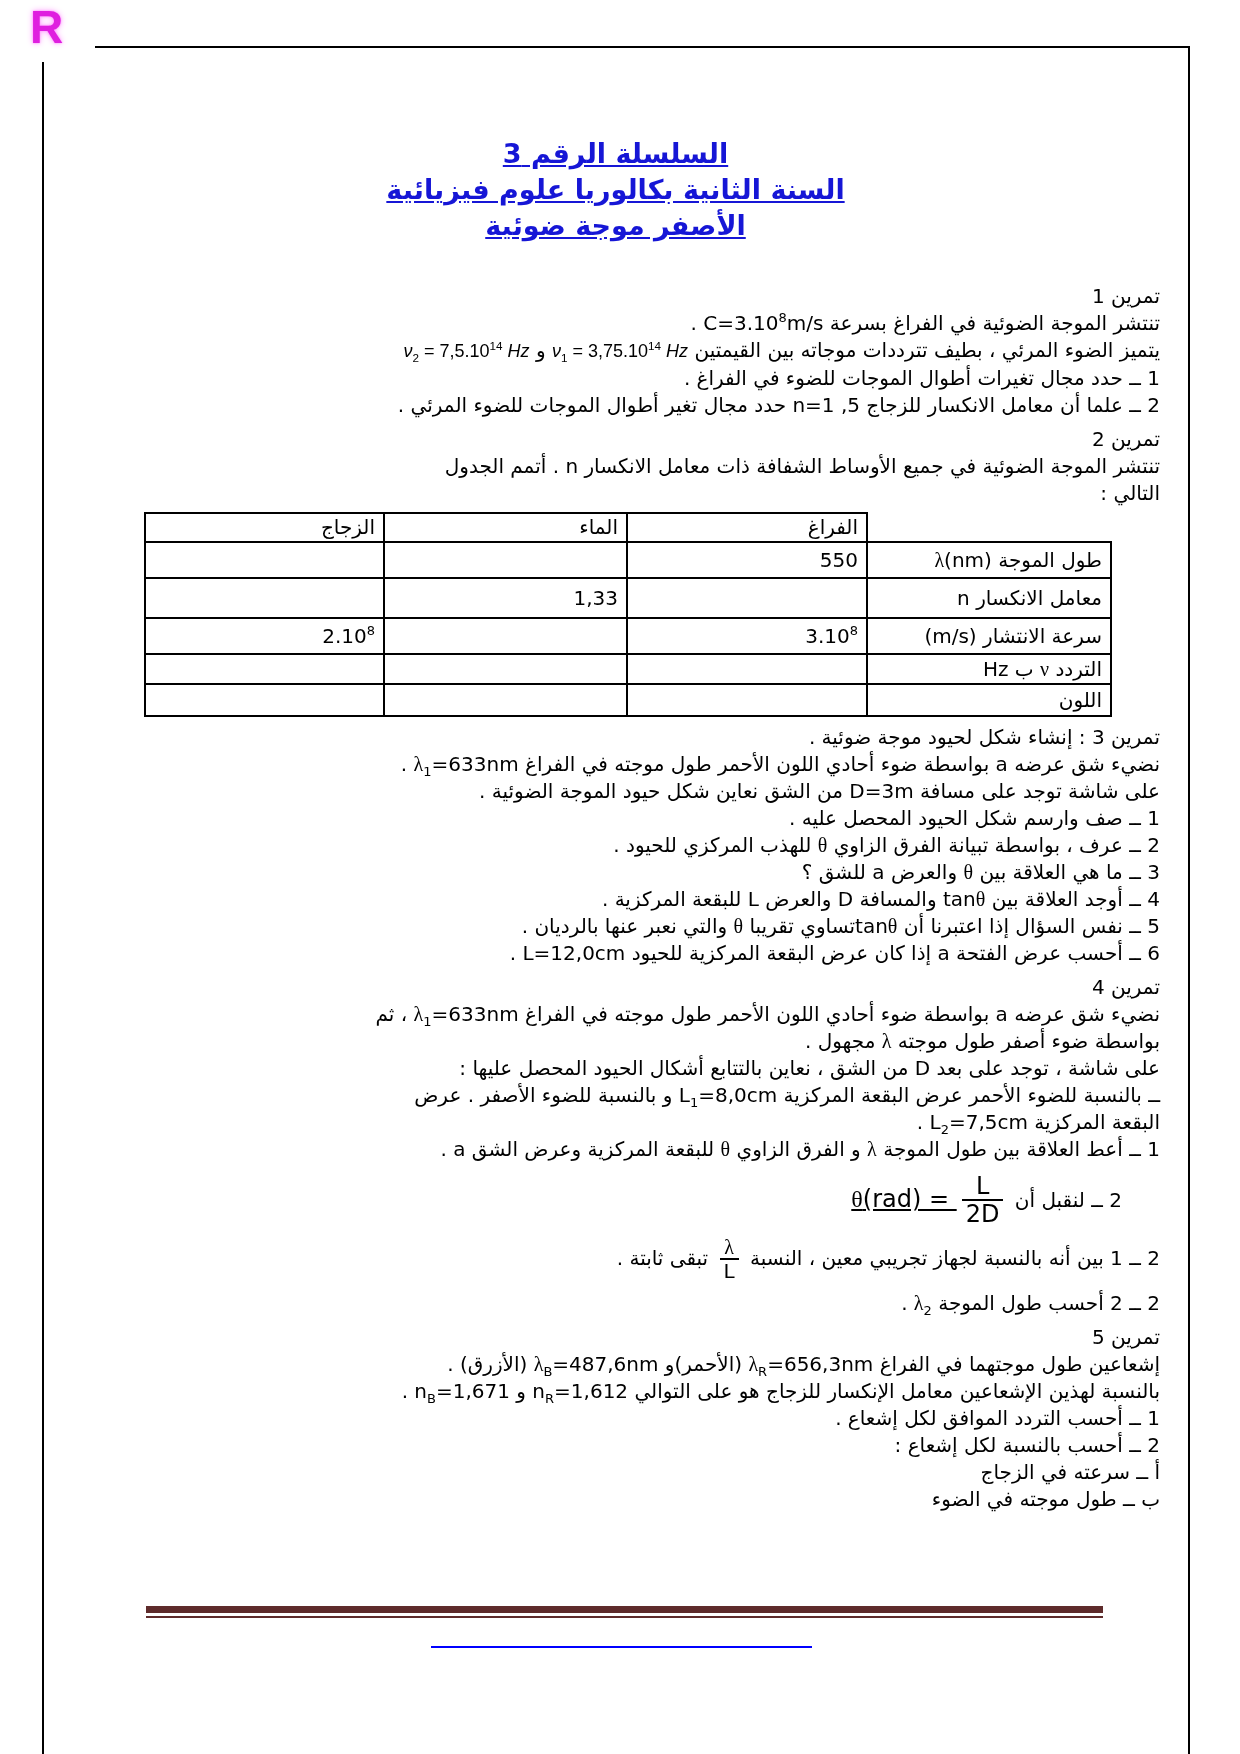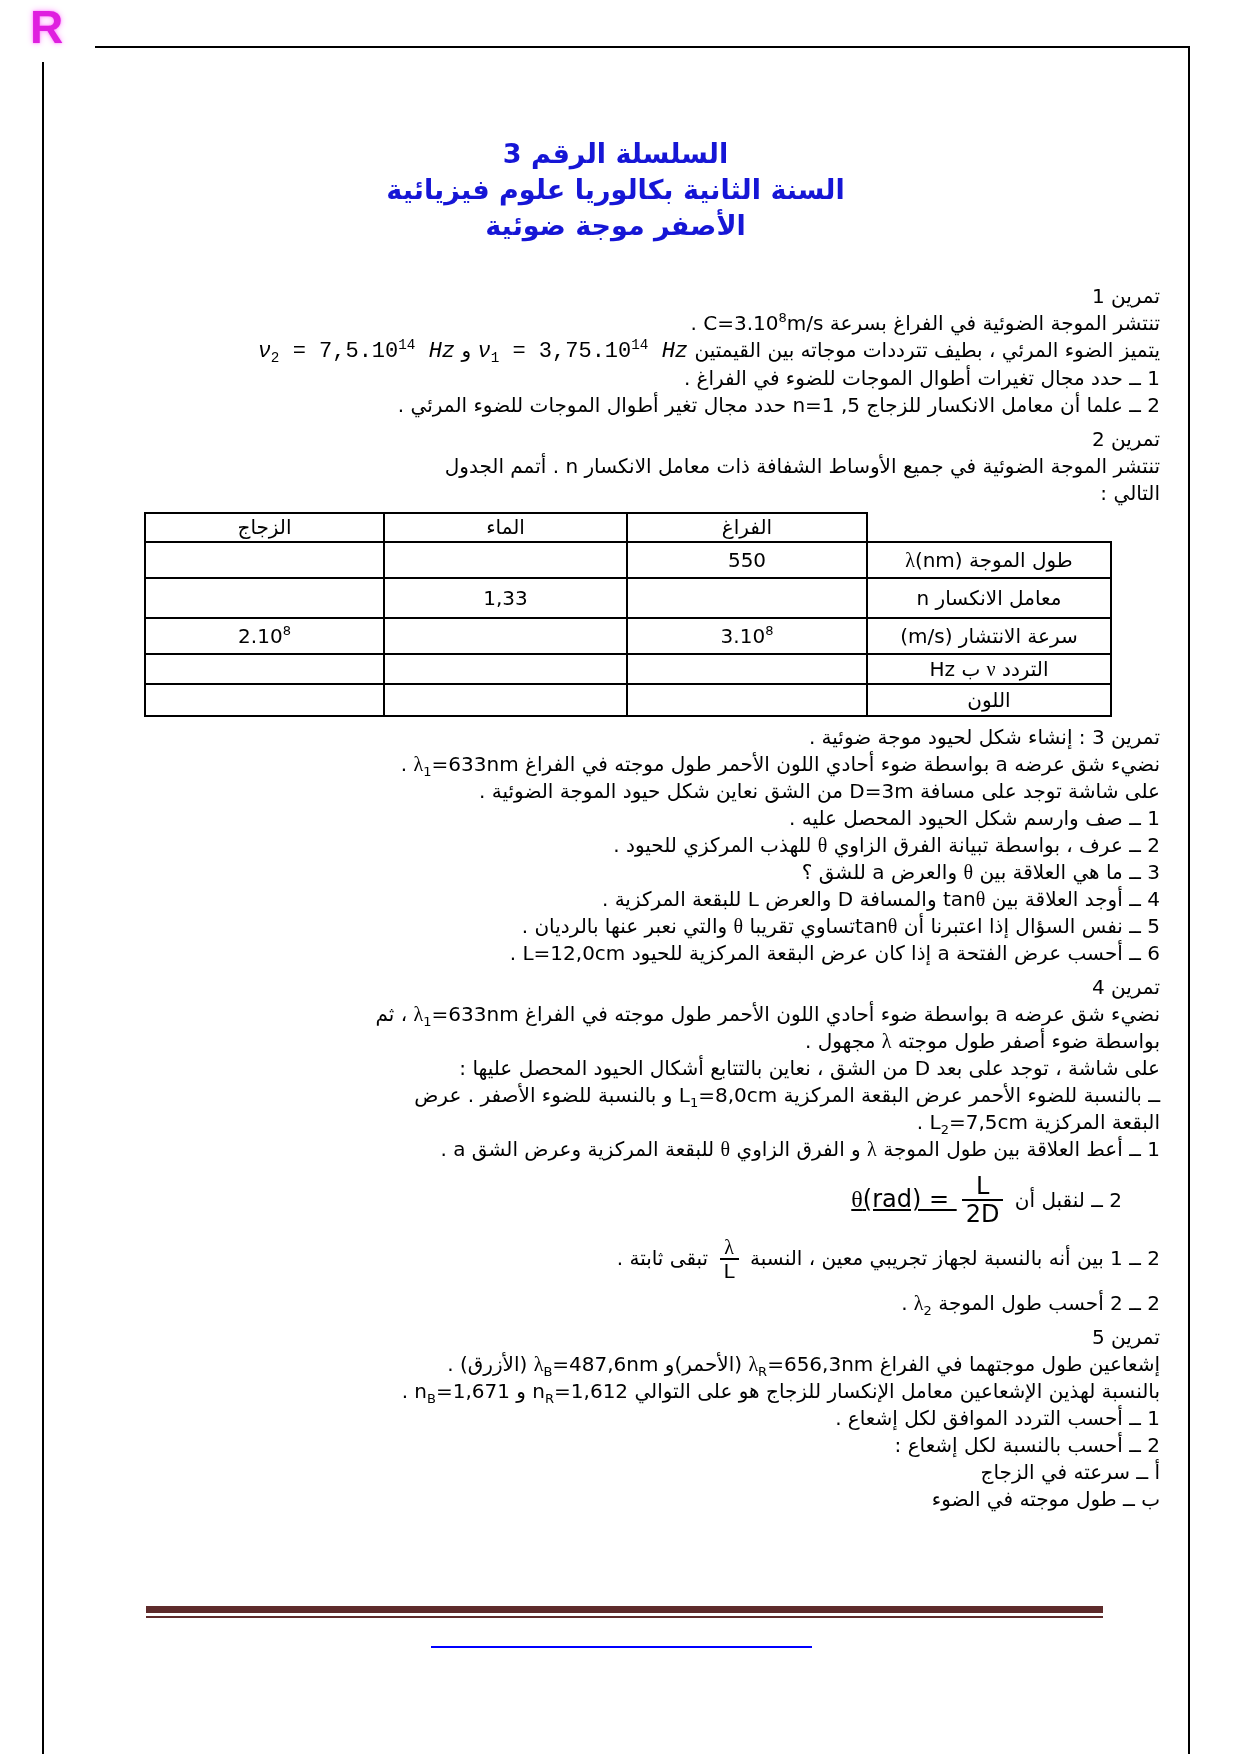--- a/index.html
+++ b/index.html
@@ -8,45 +8,45 @@
   
   .wm{position:absolute;left:30px;top:0px;font-size:46px;font-weight:bold;
       font-family:"Liberation Sans",sans-serif;color:#df1fdf;
       text-shadow:0 0 6px #ff9aff,0 0 2px #ff6aff;}
   
   .rule-top{position:absolute;left:95px;top:46px;width:1093px;height:2px;background:#000;}
   .bl{position:absolute;left:42px;top:62px;width:2px;height:1692px;background:#000;}
   .br{position:absolute;left:1188px;top:46px;width:2px;height:1708px;background:#000;}
   
   .title{position:absolute;left:43px;top:136px;width:1145px;text-align:center;
-         font-weight:bold;font-size:27px;line-height:36px;color:#1616d6;direction:rtl;}
+         font-weight:bold;font-size:27px;line-height:36px;color:#1616d6;direction:rtl;text-decoration:underline;}
   
   .content{position:absolute;left:146px;top:276px;width:1014px;direction:rtl;
            text-align:right;font-size:20px;line-height:27px;}
   .exh{font-weight:normal;margin-top:7px;min-height:27px;}
   .line{min-height:27px;}
   .ltr{unicode-bidi:embed;}
   sup{font-size:65%;vertical-align:super;line-height:0;}
   sub{font-size:65%;vertical-align:sub;line-height:0;}
-  .m{font-family:Liberation Mono, monospace;font-size:22px;}
+  .m{font-family:Liberation Sans, sans-serif;font-size:18px;}
   .m i{font-style:italic;}
   .g{font-family:"Liberation Serif",serif;}
   
   .frac{display:inline-flex;flex-direction:column;text-align:center;vertical-align:middle;
         margin:0 5px;line-height:1.1;}
   .frac .fnum{padding:0 4px;}
   .frac .fden{border-top:2px solid #000;padding:0 4px;}
   .formula-line{margin:10px 0 8px 0;padding-left:4px;}
   .inset{padding-right:38px;}
   .fm{font-size:24px;text-decoration:underline;}
   .tall{margin:8px 0;}
   
   table.media{border-collapse:collapse;width:966px;margin:5px 48px 7px 0;
               table-layout:fixed;font-size:20px;direction:rtl;}
-  table.media td{border:2px solid #000;text-align:center;vertical-align:middle;
+  table.media td{border:2px solid #000;text-align:right;vertical-align:middle;
                  padding:0 8px;overflow:hidden;}
   table.media td.nob{border:none;}
   tr.h26 td{height:26px;}  tr.h34 td{height:34px;border-radius:14px;}  tr.h38 td{height:38px;}
   tr.h28 td{height:28px;}  tr.h30 td{height:30px;}
   
   .maroon{position:absolute;left:146px;top:1606px;width:957px;}
   .maroon .thick{height:7px;background:#5e2b2b;}
   .maroon .thin{height:2px;background:#5e2b2b;margin-top:3px;}
   .flink{position:absolute;left:431px;top:1632px;width:381px;height:14px;
          border-bottom:2px solid #0000ff;display:block;}

